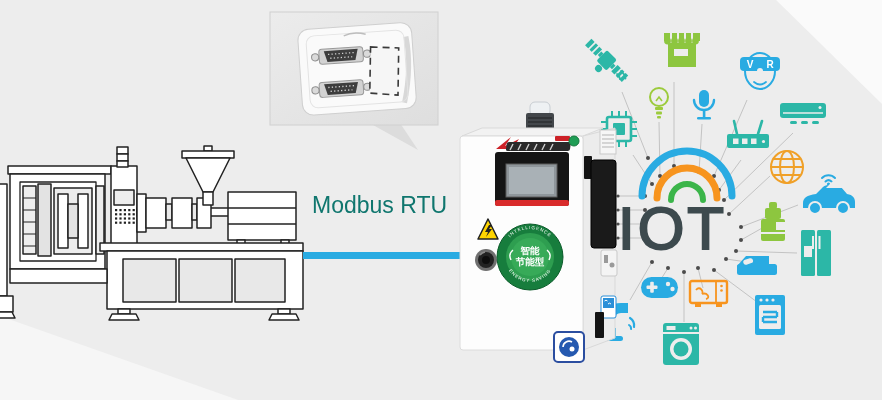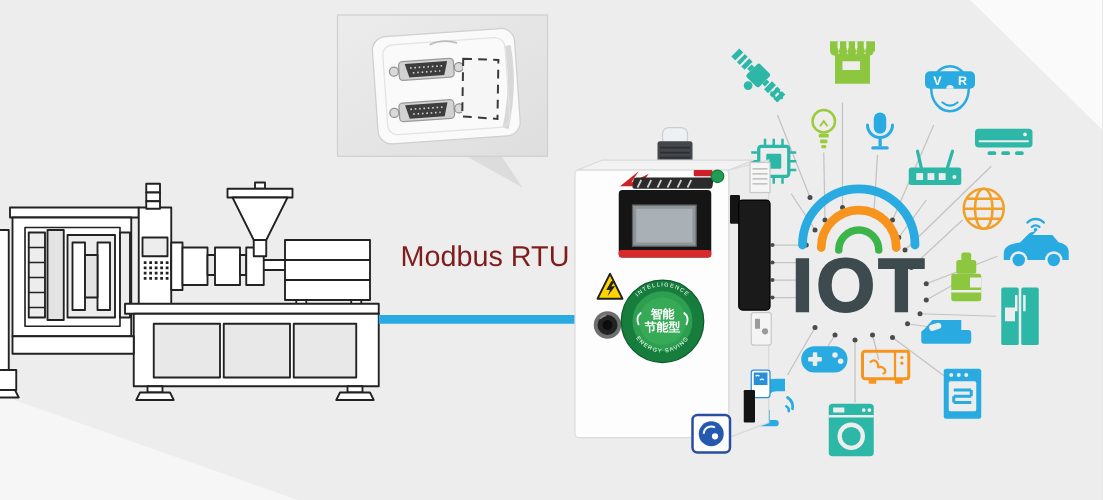--- a/index.html
+++ b/index.html
@@ -10,29 +10,29 @@
   .stage *{box-sizing:border-box;}
   .abs{position:absolute;}
   svg.abs{overflow:visible;}
   .bg-corner{left:0;top:0;width:882px;height:400px;background:#fafafa;
     clip-path:polygon(88% 0,100% 0,100% 26%);z-index:0;}
   .bg-foot{left:0;top:0;width:882px;height:400px;background:#f6f6f6;
     clip-path:polygon(0 79%,27% 100%,0 100%);z-index:0;}
   .machine{z-index:1;}
   .blue-line{left:303px;top:252px;width:166px;height:7px;background:#29abe2;z-index:1;}
   .protocol{
-    left:312px;top:190px;width:152px;text-align:center;z-index:2;
-    color:#7f1d1d;font-size:23px;line-height:30px;font-weight:500;
+    left:312px;top:190px;width:152px;z-index:2;
+    color:#0f766e;font-size:23px;line-height:30px;font-weight:500;
   }
   .traces{z-index:1;}
   .icon{z-index:2;}
   .arcs{z-index:2;}
   .iot-title{
-    left:618px;top:194px;width:140px;text-align:center;z-index:2;
-    font-size:60px;font-weight:700;color:#3d4a4e;letter-spacing:3px;
+    left:618px;top:194px;width:140px;text-align:left;z-index:2;
+    font-size:60px;font-weight:400;color:#3d4a4e;letter-spacing:3px;
     -webkit-text-stroke:2px #3d4a4e;
   }
   .device{z-index:3;}
   .callout{z-index:4;}
 </style>
 </head>
 <body>
 
 <div class="stage">
 

